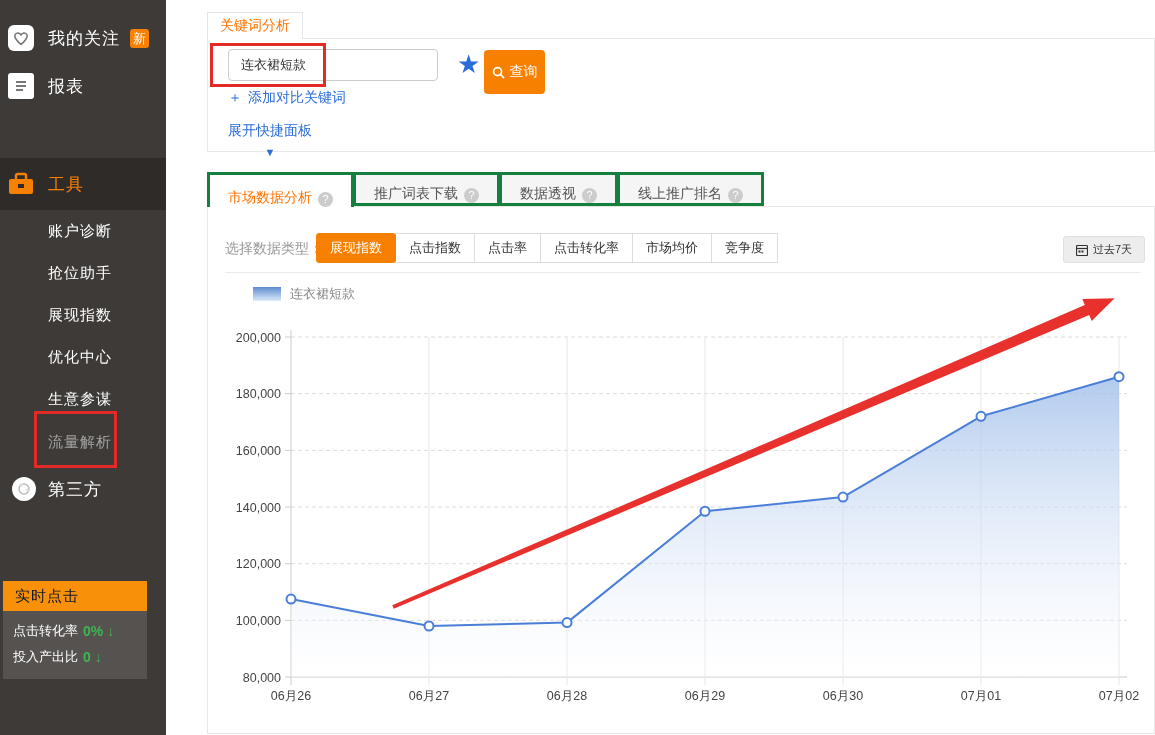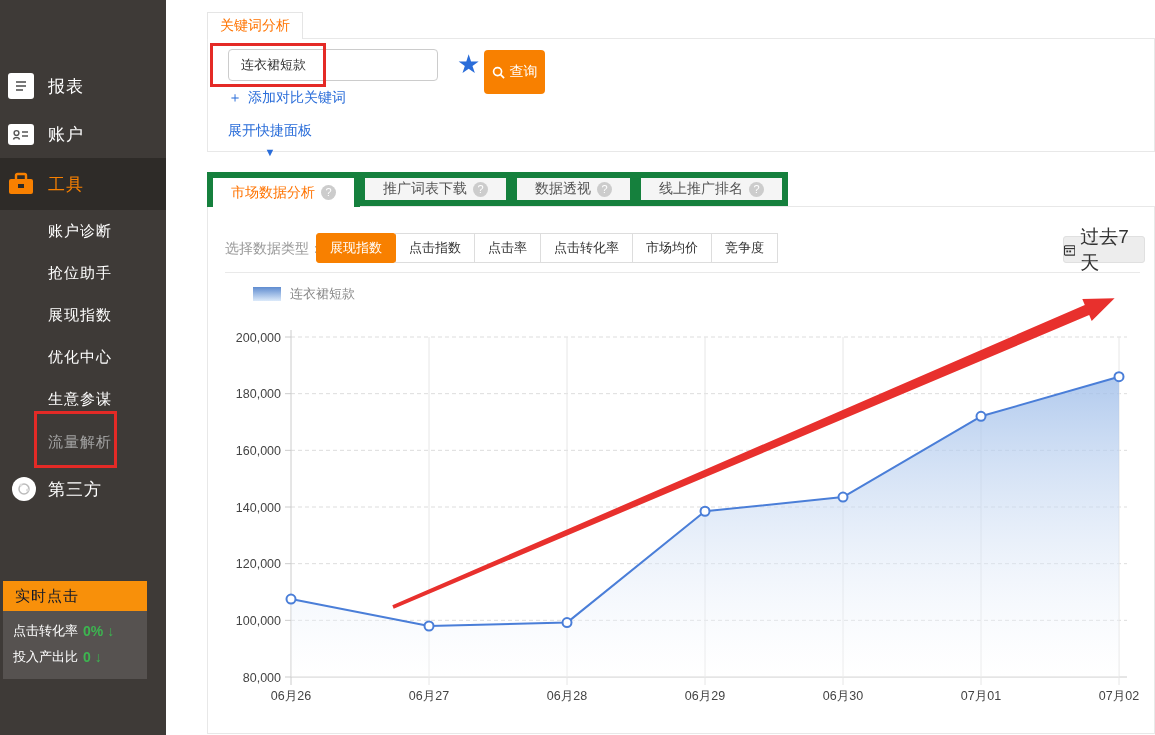--- a/index.html
+++ b/index.html
@@ -38,70 +38,68 @@
   #add-compare { left:228px; top:89px; }
   #expand-link { left:228px; top:122px;flex-direction:column; }
   .caret { font-size:11px; }
 
   
   .red-box { position:absolute; border:3px solid #e42a26; z-index:6; pointer-events:none; }
 
   
   #an-panel { left:207px; top:206px; width:948px; height:528px; background:#fff; border:1px solid #e8e8e8; z-index:1; }
   #an-tabs { left:207px; top:172px; height:35px; display:flex; z-index:3; }
-  .an-tab { height:34px; border:6px solid #15803d; background:#f5f5f5; color:#555; font-size:14px; display:flex; align-items:center; justify-content:center; gap:6px; padding:0 18px; margin-left:-1px; cursor:pointer; }
+  .an-tab { height:34px; border:3px solid #15803d; background:#f5f5f5; color:#555; font-size:14px; display:flex; align-items:flex-end; justify-content:center; gap:6px; padding:0 18px; margin-left:-1px; cursor:pointer; }
   .an-tab:first-child { margin-left:0; }
   .an-tab.active { background:#fff; border-bottom:none; height:35px; color:#ff7300; }
   .help-ic { width:15px; height:15px; border-radius:50%; background:#ccc; color:#fff; font-size:11px; line-height:15px; text-align:center; display:inline-block; }
 
   #dt-label { left:225px; top:240px; color:#999; font-size:14px; z-index:2; }
   #dt-group { left:317px; top:233px; display:flex; z-index:2; }
   .dt-btn { height:30px; line-height:28px; padding:0 13px; background:#fff; border:1px solid #ddd; color:#333; font-size:13px; margin-left:-1px; cursor:pointer; font-family:"Liberation Sans","DejaVu Sans",sans-serif; }
   .dt-btn.active { background:#f88000; border-color:#f88000; color:#fff; border-radius:3px; position:relative; z-index:1; }
-  #date-btn { left:1063px; top:236px; width:82px; height:27px; background:#ededed; border:1px solid #e0e0e0; border-radius:3px; color:#333; font-size:19px; display:flex; align-items:center; justify-content:center; gap:5px; z-index:2; cursor:pointer; }
+  #date-btn { left:1063px; top:236px; width:82px; height:27px; background:#ededed; border:1px solid #e0e0e0; border-radius:3px; color:#333; font-size:11px; display:flex; align-items:center; justify-content:center; gap:5px; z-index:2; cursor:pointer; }
 
   
   #chart-card { left:225px; top:272px; width:915px; height:461px; border-top:1px solid #e9e9e9; z-index:2; }
   #legend { left:253px; top:285px; display:flex; align-items:center; gap:9px; z-index:3; }
   #legend .sw { width:28px; height:14px; background:linear-gradient(180deg,#5f8cd0 0%,#dceafa 100%); }
   #legend .lg-txt { color:#888; font-size:13px; }
   #chart-svg { position:absolute; left:225px; top:272px; z-index:2; font-family:"Liberation Sans","DejaVu Sans",sans-serif; }
 </style>
 </head>
 <body>
 
 <div id="stage">
 
   <div id="sidebar" class="abs">
 
+    <div class="side-item" style="top:16px;">
+      <span class="icon-box">
+        <svg width="16" height="15" viewBox="0 0 24 22">
+            <path d="M12 20 C4 13 1 8.5 3.5 4.8 C5.8 1.6 10 2.2 12 5.4 C14 2.2 18.2 1.6 20.5 4.8 C23 8.5 20 13 12 20 Z" fill="none" stroke="#777" stroke-width="2.4"></path>
+          </svg>
+      </span>
+      <span class="txt">我的关注</span>
+      <span class="badge-new">新</span>
+    </div>
 
     <div class="side-item" style="top:64px;">
       <span class="icon-box" style="border-radius:3px;">
         <svg width="16" height="16" viewBox="0 0 16 16">
             <g stroke="#555" stroke-width="1.6">
               <line x1="3" y1="4" x2="13" y2="4"></line>
               <line x1="3" y1="8" x2="13" y2="8"></line>
               <line x1="3" y1="12" x2="10" y2="12"></line>
             </g>
           </svg>
       </span>
       <span class="txt">报表</span>
     </div>
 
-    <div class="side-item" style="top:112px;">
-      <span class="icon-box" style="height:21px; border-radius:3px;">
-        <svg width="18" height="13" viewBox="0 0 18 13">
-            <circle cx="4.5" cy="5" r="2.4" fill="none" stroke="#555" stroke-width="1.4"></circle>
-            <path d="M1.5 11.5 C2 8.8 7 8.8 7.5 11.5" fill="none" stroke="#555" stroke-width="1.4"></path>
-            <line x1="10" y1="4" x2="16" y2="4" stroke="#555" stroke-width="1.5"></line>
-            <line x1="10" y1="8" x2="16" y2="8" stroke="#555" stroke-width="1.5"></line>
-          </svg>
-      </span>
-      <span class="txt">账户</span>
-    </div>
 
     <div class="side-item active-row" style="top:158px; height:52px;">
       <span class="icon-box" style="background:transparent; top:13px;">
         <svg width="26" height="24" viewBox="0 0 26 24">
             <rect x="1" y="7" width="24" height="15" rx="2" fill="#f88000"></rect>
             <rect x="8" y="2" width="10" height="7" rx="1.5" fill="none" stroke="#f88000" stroke-width="2.4"></rect>
             <rect x="10" y="12" width="6" height="4" fill="#2e2b28"></rect>
           </svg>
       </span>
       <span class="txt">工具</span>

